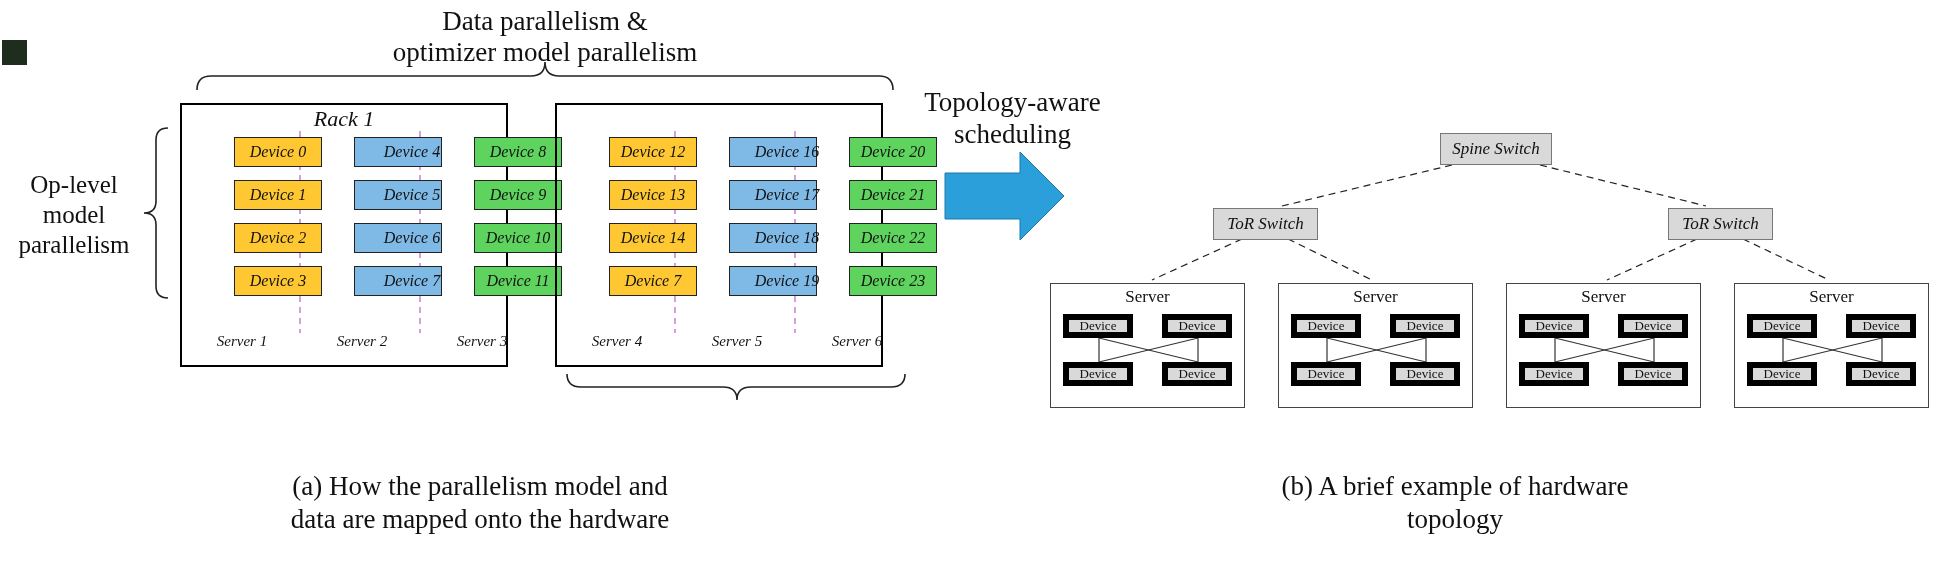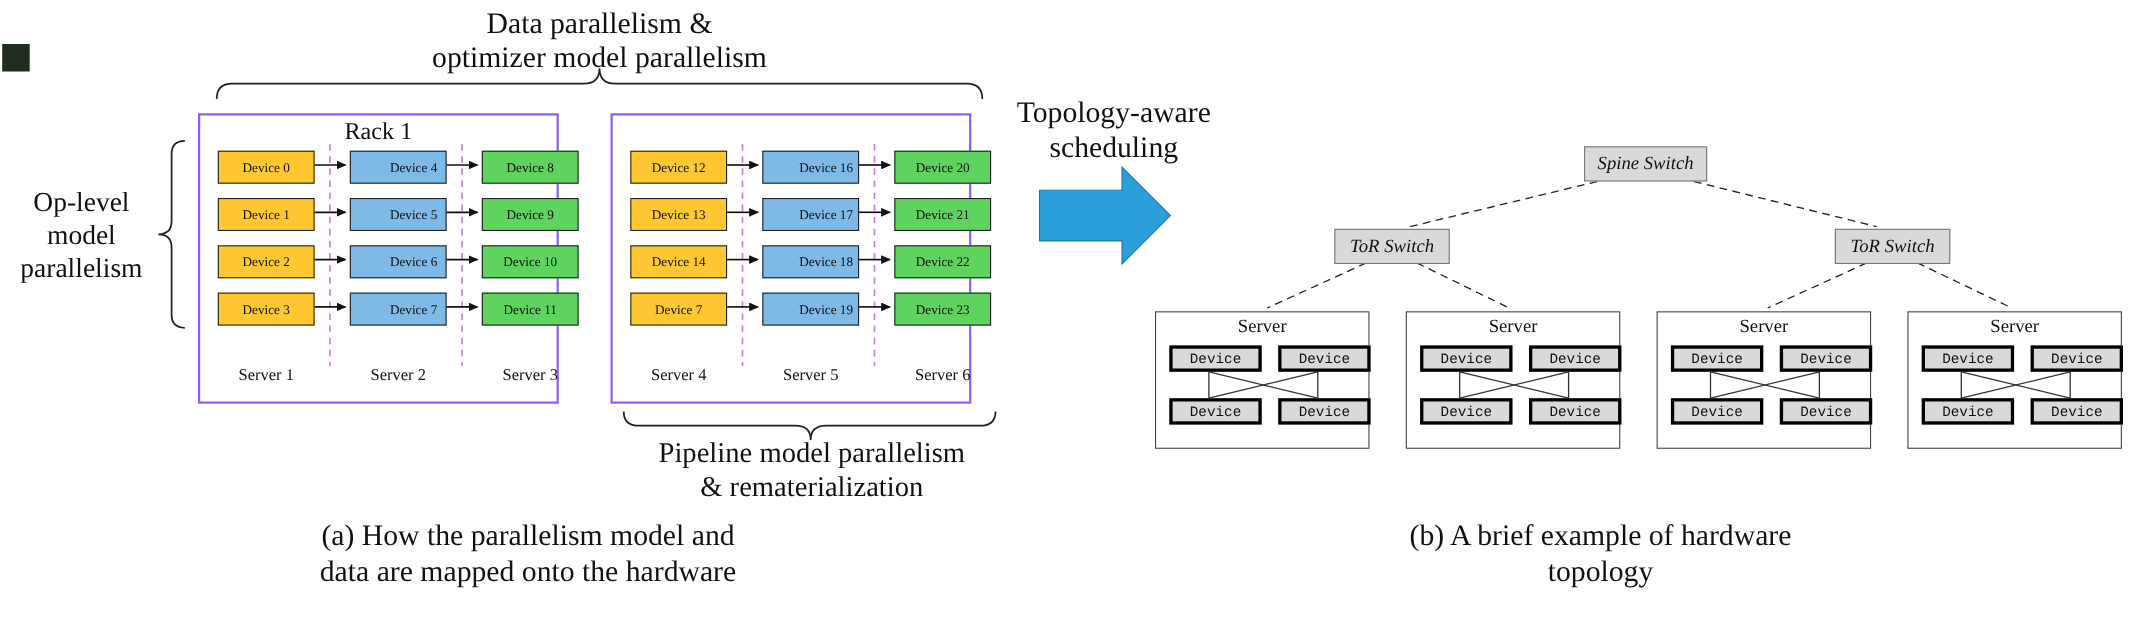--- a/index.html
+++ b/index.html
@@ -17,48 +17,48 @@
   .bigarrow { fill:var(--arrow-blue,#2B9FD9); stroke:#1878AD; stroke-width:1; }
 
   .txt { position:absolute; text-align:center; z-index:1; }
   .top-label   { left:245px; top:6px;  width:600px; font-size:27px; line-height:31px; }
   .side-label  { left:8px;   top:170px; width:132px; font-size:25px; line-height:30px; }
   .mid-label   { left:870px; top:86px; width:285px; font-size:27px; line-height:32px; }
   .bot-label   { left:578px; top:396px; width:320px; font-size:26px; line-height:31px; }
   .caption-a   { left:170px; top:470px; width:620px; font-size:27px; line-height:33px; }
   .caption-b   { left:1145px; top:470px; width:620px; font-size:27px; line-height:33px; }
 
-  .rack { position:absolute; width:328px; height:264px; border:2px solid #8b5cf6; background:transparent; z-index:1; box-sizing:border-box; }
+  .rack { position:absolute; width:328px; height:264px; border:2px solid #000000; background:transparent; z-index:1; box-sizing:border-box;font-style:italic; }
   .rack-title { position:absolute; top:1px; left:0; width:100%; text-align:center; font-size:22px; }
   .dev {
     position:absolute; width:88px; height:30px; box-sizing:border-box;
     border:1px solid #222; display:flex; align-items:center; justify-content:center;
-    font-size:12px; white-space:nowrap;
+    font-size:16px; white-space:nowrap;margin-left:36px;
   }
   .y { background:var(--device-yellow,#FFC832); }
   .b { background:var(--device-blue,#7FB9E6);padding-left:28px; }
   .g { background:var(--device-green,#5ED45E); }
   .srv-label { position:absolute; top:228px; width:88px; text-align:center; font-size:15px; }
 
   .sw {
     position:absolute; height:32px; box-sizing:border-box;
     background:var(--switch-gray,#D9D9D9); border:1px solid #777;
     display:flex; align-items:center; justify-content:center; font-size:17px; z-index:1;font-style:italic;
   }
   .hw-server {
     position:absolute; top:283px; width:195px; height:125px; box-sizing:border-box;
     border:1.5px solid #444; background:#fff; z-index:1;
   }
   .conn { position:absolute; left:0; top:0; }
   .conn line { stroke:#333; stroke-width:1.2; }
   .hw-label { position:absolute; top:3px; left:0; width:100%; text-align:center; font-size:17px; }
   .hw-dev {
-    position:absolute; width:84px; height:24px; box-sizing:border-box;
-    background:var(--switch-gray,#D9D9D9); border:3px solid #000000;
-    display:flex; align-items:center; justify-content:center; font-size:13px; z-index:1;font-family:Liberation Mono, monospace;
+    position:absolute; width:70px; height:24px; box-sizing:border-box;
+    background:var(--switch-gray,#D9D9D9); border:6px solid #000000;
+    display:flex; align-items:center; justify-content:center; font-size:13px; z-index:1;
   }
   .corner-marker { position:absolute; left:2px; top:40px; width:25px; height:25px; background:var(--corner-marker,#1E2D1E); z-index:1; }
 </style>
 </head>
 <body>
 
 <div id="canvas">
 
   <svg id="overlay" width="1948" height="576" viewBox="0 0 1948 576">
     <defs>
@@ -155,24 +155,20 @@
     <div class="dev g" style="left:256px;top:32px">Device 20</div>
     <div class="dev g" style="left:256px;top:75px">Device 21</div>
     <div class="dev g" style="left:256px;top:118px">Device 22</div>
     <div class="dev g" style="left:256px;top:161px">Device 23</div>
 
     <div class="srv-label" style="left:16px">Server 4</div>
     <div class="srv-label" style="left:136px">Server 5</div>
     <div class="srv-label" style="left:256px">Server 6</div>
   </div>
 
-  <div class="txt bot-label">
-    <div>Pipeline model parallelism</div>
-    <div>&amp; rematerialization</div>
-  </div>
 
   <div class="txt caption-a">
     <div>(a) How the parallelism model and</div>
     <div>data are mapped onto the hardware</div>
   </div>
 
   <div class="txt mid-label">
     <div>Topology-aware</div>
     <div>scheduling</div>
   </div>

